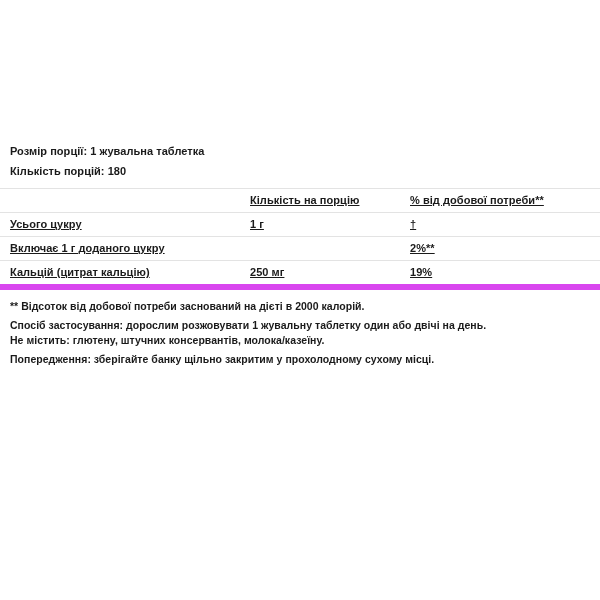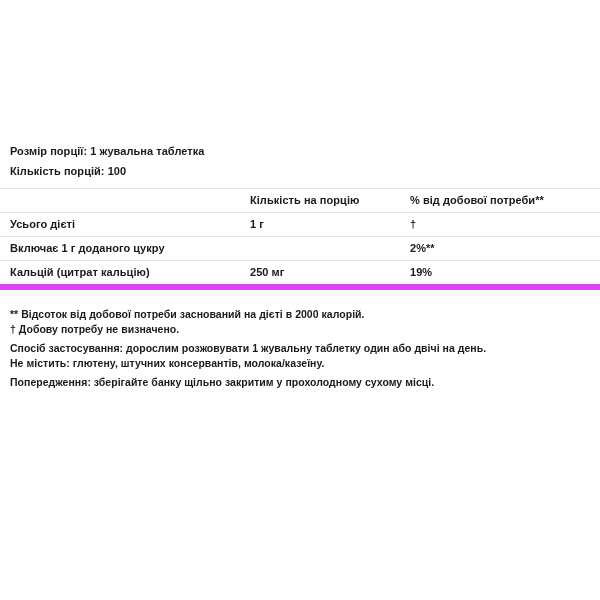--- a/index.html
+++ b/index.html
@@ -38,20 +38,21 @@
   }
   .serving-line.second {
     margin-bottom: 10px;
   }
 
   table.facts {
     width: 600px;
     border-collapse: collapse;
     table-layout: fixed;
     margin: 0;
+    text-decoration: underline;
   }
   table.facts col.c1 { width: 240px; }
   table.facts col.c2 { width: 160px; }
   table.facts col.c3 { width: 200px; }
 
   table.facts th,
   table.facts td {
     font-size: 11px;
     font-weight: bold;
     line-height: 13px;
@@ -77,69 +78,68 @@
   }
   .note-block {
     font-size: 10.5px;
     font-weight: bold;
     line-height: 15px;
     color: #1a1a1a;
     letter-spacing: 0.03px;
   }
   .gap-12 { margin-top: 0; }
   .gap-14 { margin-top: 4px; }
-  .first-note { margin-top: 17px; }
+  .first-note { margin-top: 9px; }
   .note-line { display: block; }
 </style>
 </head>
 <body>
 
 <div class="page">
   <div class="content">
 
     <div class="serving-line">Розмір порції: 1 жувальна таблетка</div>
-    <div class="serving-line second">Кількість порцій: 100</div>
+    <div class="serving-line second">Кількість порцій: 180</div>
 
     <table class="facts">
       <colgroup>
         <col class="c1">
           <col class="c2">
           <col class="c3">
       </colgroup>
       <thead>
         <tr>
           <th></th>
           <th>Кількість на порцію</th>
           <th>% від добової потреби**</th>
         </tr>
       </thead>
       <tbody>
         <tr>
-          <td>Усього дієті</td>
+          <td>Усього цукру</td>
           <td>1 г</td>
           <td>†</td>
         </tr>
         <tr>
           <td>Включає 1 г доданого цукру</td>
           <td></td>
           <td>2%**</td>
         </tr>
         <tr>
           <td>Кальцій (цитрат кальцію)</td>
           <td>250 мг</td>
           <td>19%</td>
         </tr>
       </tbody>
     </table>
 
     <div class="notes">
 
       <div class="note-block first-note">
         <span class="note-line">** Відсоток від добової потреби заснований на дієті в 2000 калорій.</span>
-        <span class="note-line">† Добову потребу не визначено.</span>
       </div>
 
       <div class="note-block gap-14">Спосіб застосування: дорослим розжовувати 1 жувальну таблетку один або двічі на день.</div>
 
 
       <div class="note-block gap-12">Не містить: глютену,  штучних консервантів, молока/казеїну.</div>
 
       <div class="note-block gap-14">Попередження: зберігайте банку щільно закритим у прохолодному сухому місці.</div>
 
     </div>

